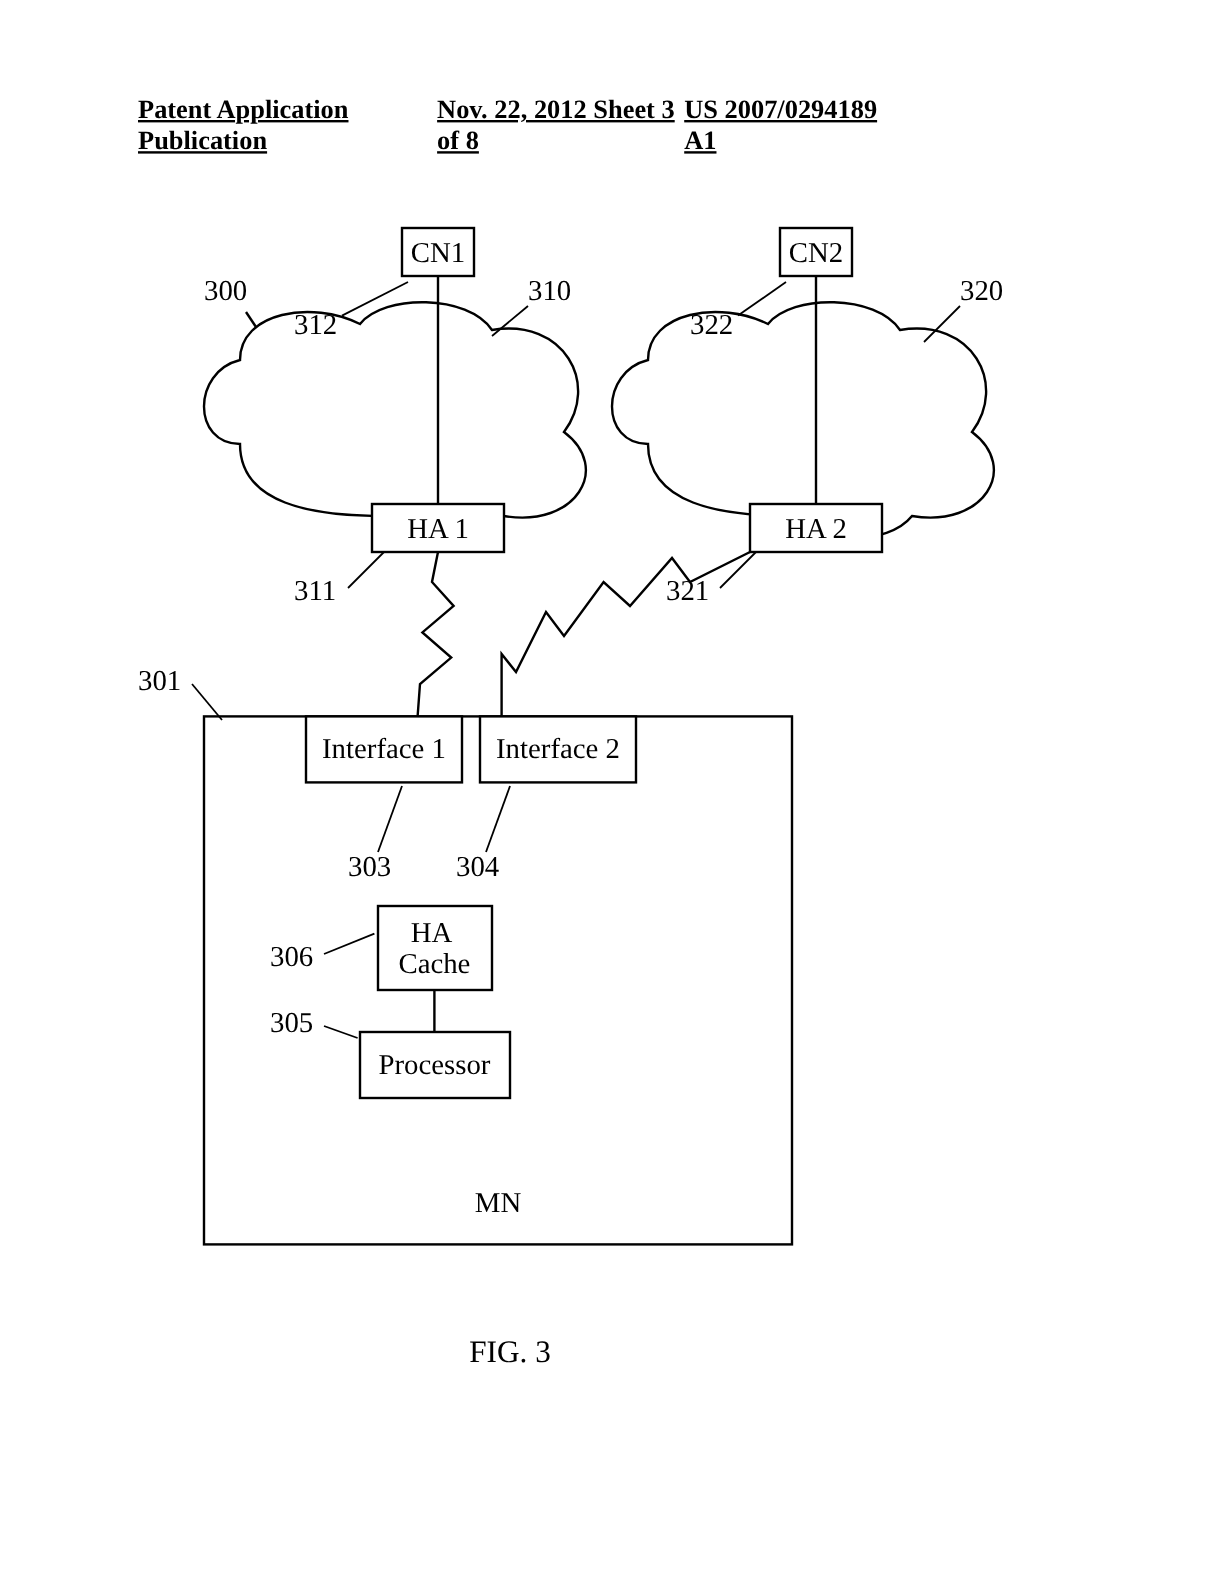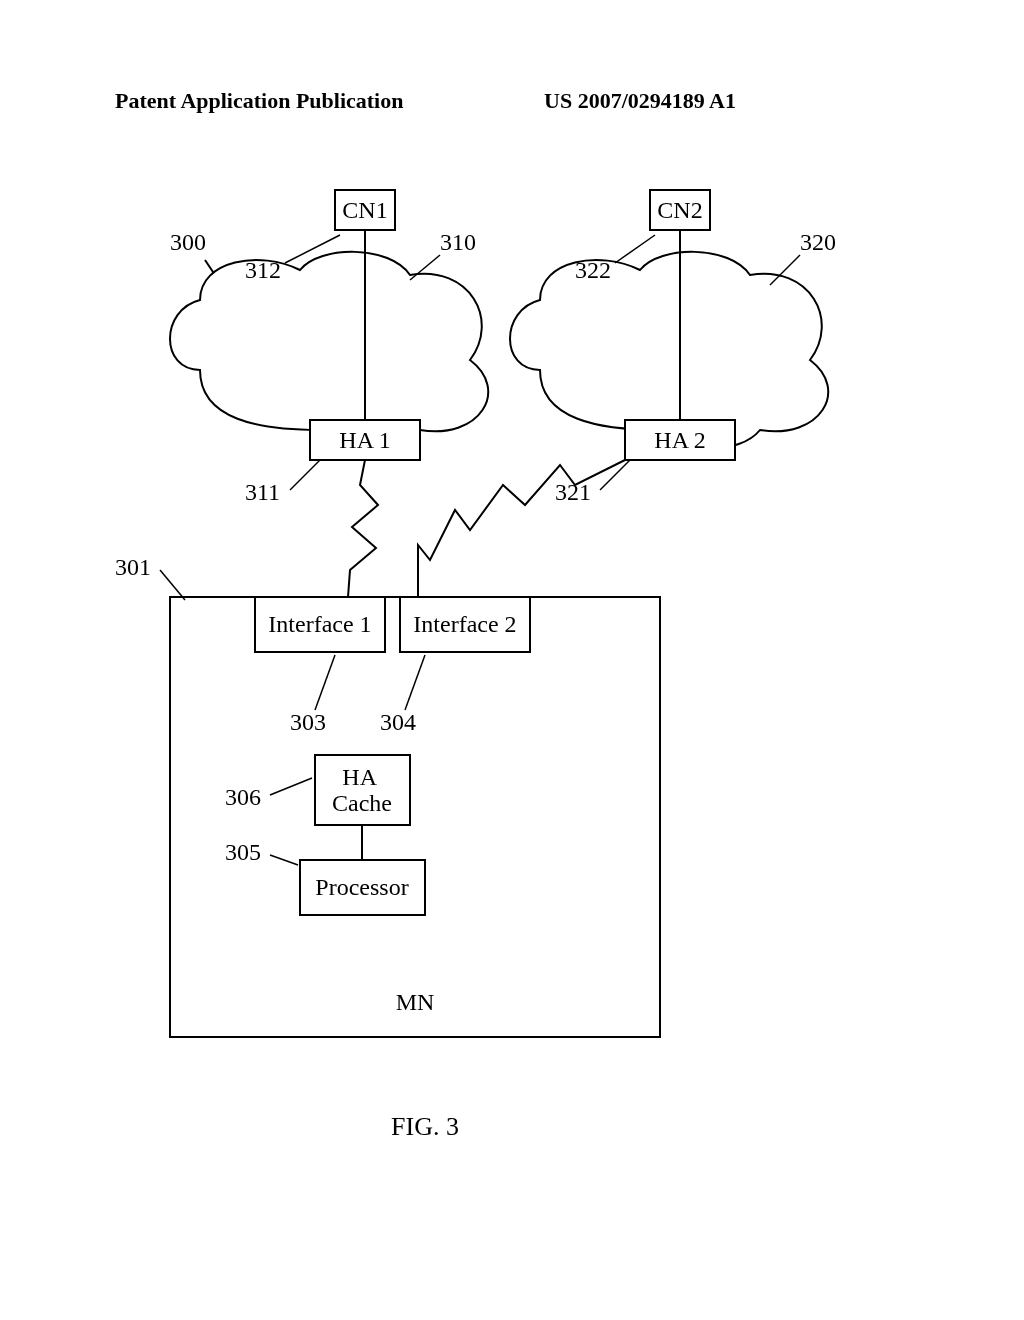--- a/index.html
+++ b/index.html
@@ -9,41 +9,43 @@
     font-family: "Times New Roman", Times, serif;
     color: #000;
   }
   .page {
     position: relative;
     width: 1024px;
     height: 1320px;
   }
   .header {
     position: absolute;
-    top: 88px;
+    top: 78px;
     left: 0;
     width: 856px;
     display: flex;
     justify-content: space-between;
     font-size: 22px;
     font-weight: bold;
     padding: 0 120px 0 115px;
     box-sizing: border-box;
+    text-decoration: underline;
   }
   .abs {
     position: absolute;
   }
 </style>
 </head>
 <body>
 
 <div class="page">
 
   <div class="header">
     <span>Patent Application Publication</span>
+    <span>Nov. 22, 2012  Sheet 3 of 8</span>
     <span>US 2007/0294189 A1</span>
   </div>
 
   <svg class="abs" width="1024" height="1100" viewBox="0 0 1024 1100" style="top:130px; left:0;">
     <g font-family="Times New Roman, serif" font-size="24" fill="#000" stroke="none">
 
       <text x="170" y="120"><tspan>300</tspan></text>
       <line x1="205" y1="130" x2="225" y2="160" stroke="#000" stroke-width="2"></line>
       <polygon points="225,160 212,150 227,146" fill="#000"></polygon>
 

